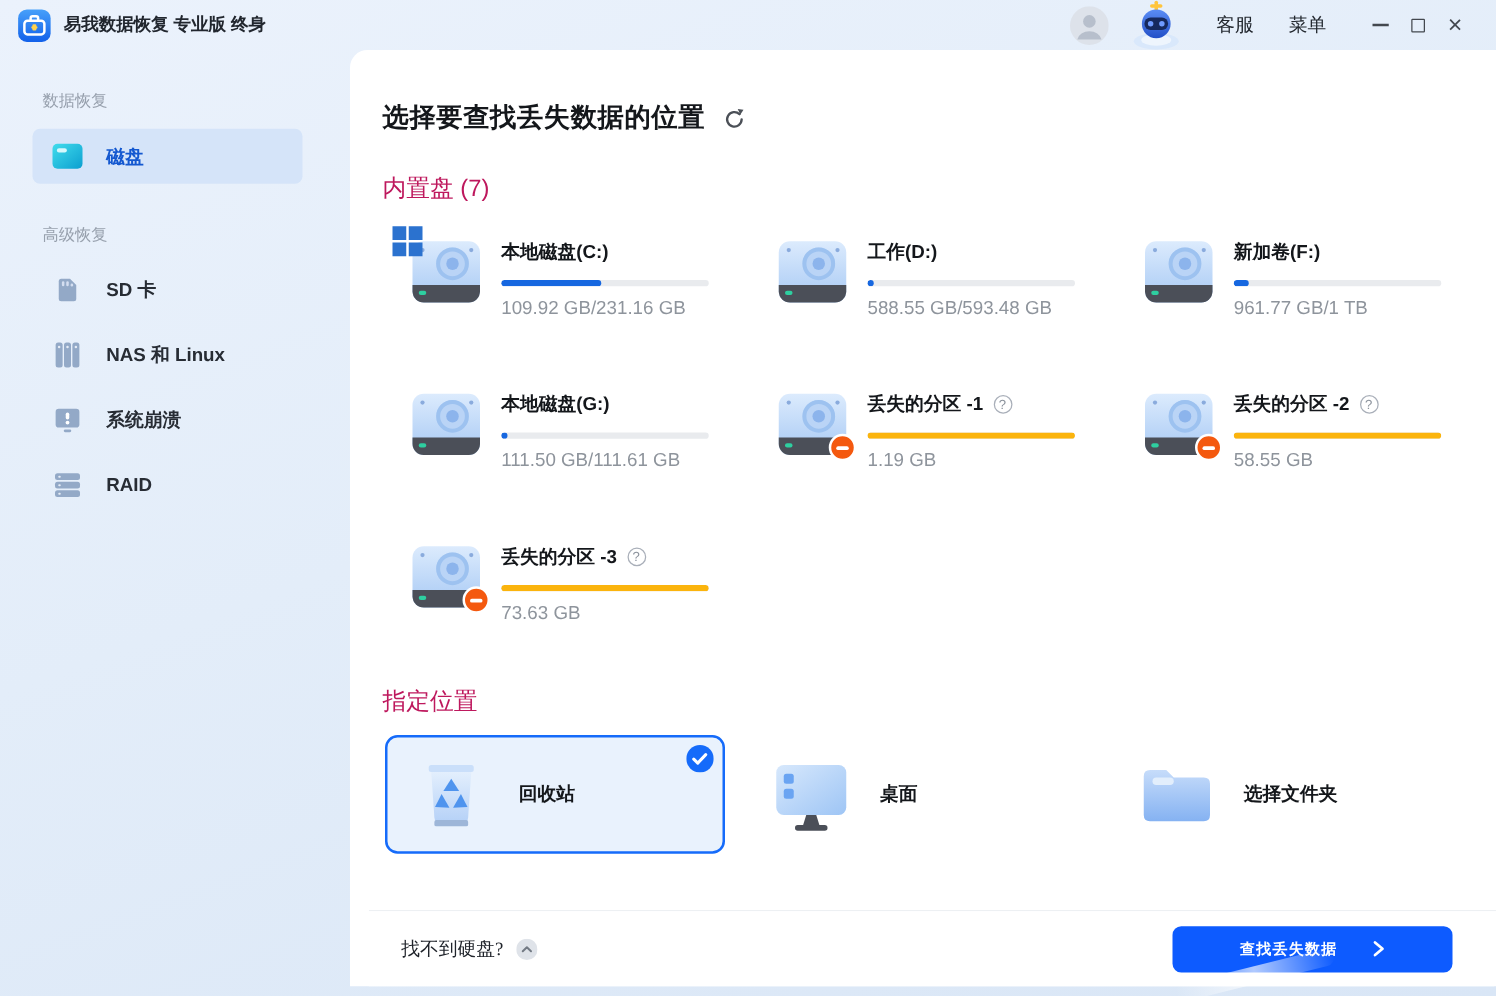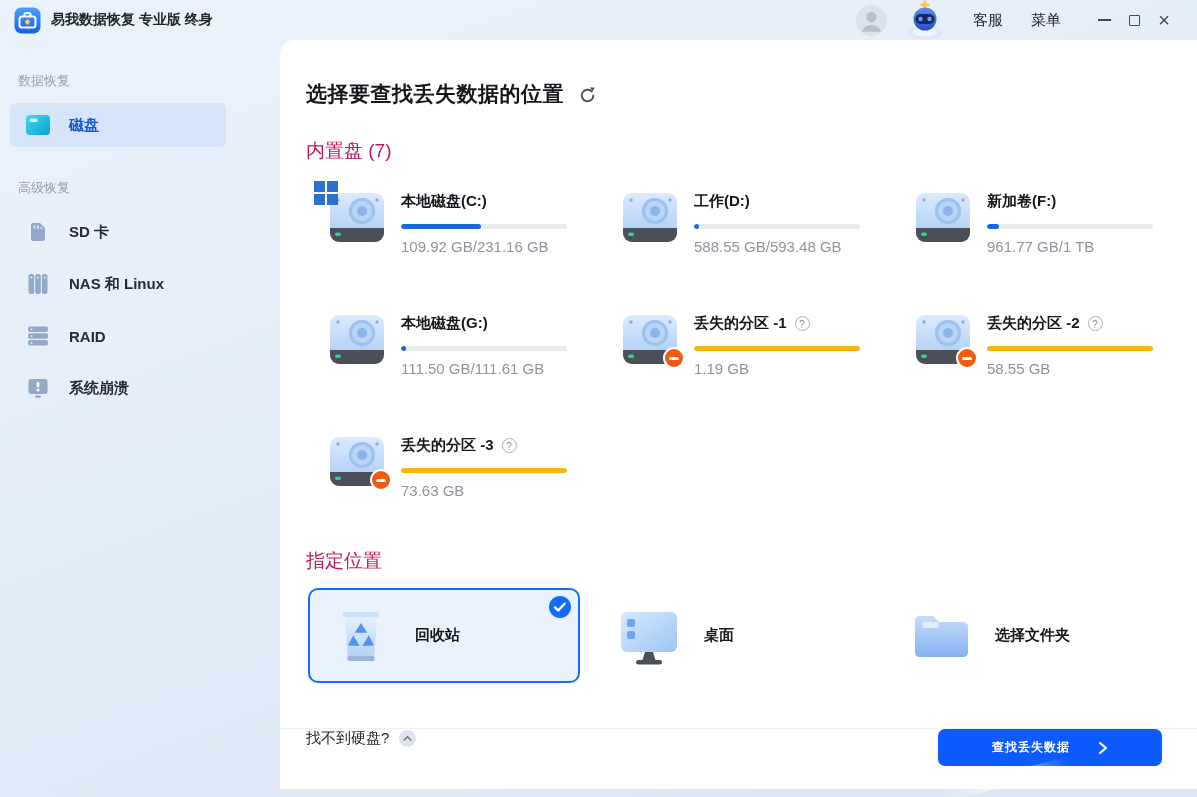--- a/index.html
+++ b/index.html
@@ -19,21 +19,21 @@
   .avatar { width:31px; height:31px; display:flex; margin-right:16px; }
   .robot { width:44px; height:40px; display:flex; margin-right:26px; }
   .tb-link { font-size:15px; color:#23282f; margin-right:28px; cursor:default; }
   .wc { width:30px; height:28px; display:flex; align-items:center; justify-content:center; color:#43484f; }
   .wc.min i { width:13px; height:2px; background:#43484f; display:block; }
   .wc.max i { width:11px; height:11px; border:1.6px solid #43484f; border-radius:1px; display:block; }
   .wc.close { font-size:20px; line-height:1; margin-right:2px; }
   .wc.close::before { content:"×"; }
 
   
-  .sidebar { position:absolute; left:0; top:40px; width:236px; bottom:0; }
+  .sidebar { position:absolute; left:16px; top:40px; width:236px; bottom:0; }
   .sb-label { margin:32px 0 13px 18px; font-size:13px; color:#97a0ad; }
   .sb-item { display:flex; align-items:center; height:44px; margin:0 10px 8px 10px;
     padding-left:14px; border-radius:6px; gap:17px; font-size:15px; font-weight:700; color:#272c34; cursor:default; }
   .sb-item.selected { background:#d5e4f9; color:#1458d0; }
   .sb-icon { width:28px; display:flex; justify-content:center; }
 
   
   .panel { position:absolute; left:280px; top:40px; right:0; bottom:8px;
     background:#fff; border-top-left-radius:14px; }
   .content { padding:0 30px 0 26px; }
@@ -69,23 +69,23 @@
     padding-left:2px; margin-top:14px; align-items:center; min-height:95px; }
   .loc-card { position:relative; width:272px; height:95px; background:#e9f2fd;
     border:2px solid #156bfa; border-radius:10px; display:flex; align-items:center;
     gap:25px; padding-left:22px; cursor:default; }
   .loc-item { display:flex; align-items:center; gap:24px; padding-left:17px; cursor:default; }
   .loc-icon { display:flex; }
   .loc-label { font-size:15px; font-weight:700; color:#14171b; }
   .check-badge { position:absolute; top:6px; right:7px; width:22px; height:22px; display:flex; }
 
   
-  .footer { position:absolute; left:0; right:0; bottom:0; height:61px;
-    border-top:1px solid #edf0f3; display:flex; align-items:flex-start;
-    padding:0 35px 0 26px; background:#fff; border-bottom-right-radius:2px; }
+  .footer { position:absolute; left:15px; right:0; bottom:0; height:61px;
+    border-top:1px solid #edf0f3; display:flex; align-items:center;
+    padding:0 35px 0 26px; background:#fff; border-bottom-right-radius:2px;font-family:Liberation Serif, serif; }
   .find-disk { display:flex; align-items:center; gap:10px; font-size:15px; color:#20242b; }
   .chev { display:flex; }
   .scan-btn { margin-left:auto; width:224px; height:37px; background:#0d5bff; border:none;
     border-radius:7px; color:#fff; font-size:12px; font-weight:700; letter-spacing:1px;
     display:flex; align-items:center; justify-content:center; gap:28px;
     font-family:inherit; cursor:pointer; }
   .streak { position:absolute; right:128px; bottom:2px; width:130px; height:14px;
     background:linear-gradient(90deg,rgba(255,255,255,0),rgba(255,255,255,.9),rgba(255,255,255,0));
     transform:rotate(-14deg); border-radius:8px; pointer-events:none; opacity:.75; }
 </style>
@@ -192,44 +192,44 @@
               <rect x="11" y="4.5" width="2" height="2" rx="1"></rect>
               <rect x="17.7" y="4.5" width="2" height="2" rx="1"></rect>
             </g>
           </svg>
         </span>
         <span class="sb-text">NAS 和 Linux</span>
       </div>
       <div class="sb-item">
         <span class="sb-icon">
           <svg width="24" height="24" viewBox="0 0 24 24">
+            <rect x="2.5" y="3" width="19" height="15" rx="2.5" fill="#93a9c7"></rect>
+            <rect x="10.6" y="6" width="2.8" height="5.5" rx="1.4" fill="#fff"></rect>
+            <circle cx="12" cy="14" r="1.5" fill="#fff"></circle>
+            <rect x="9" y="19.5" width="6" height="2.2" rx="1.1" fill="#93a9c7"></rect>
+          </svg>
+        </span>
+        <span class="sb-text">系统崩溃</span>
+      </div>
+      <div class="sb-item">
+        <span class="sb-icon">
+          <svg width="24" height="24" viewBox="0 0 24 24">
             <g fill="#93a9c7">
               <rect x="2" y="2.5" width="20" height="5.4" rx="2"></rect>
               <rect x="2" y="9.3" width="20" height="5.4" rx="2"></rect>
               <rect x="2" y="16.1" width="20" height="5.4" rx="2"></rect>
             </g>
             <g fill="#e6ecf6">
               <rect x="4.6" y="4.5" width="2" height="1.6" rx="0.8"></rect>
               <rect x="4.6" y="11.3" width="2" height="1.6" rx="0.8"></rect>
               <rect x="4.6" y="18.1" width="2" height="1.6" rx="0.8"></rect>
             </g>
           </svg>
         </span>
         <span class="sb-text">RAID</span>
-      </div>
-      <div class="sb-item">
-        <span class="sb-icon">
-          <svg width="24" height="24" viewBox="0 0 24 24">
-            <rect x="2.5" y="3" width="19" height="15" rx="2.5" fill="#93a9c7"></rect>
-            <rect x="10.6" y="6" width="2.8" height="5.5" rx="1.4" fill="#fff"></rect>
-            <circle cx="12" cy="14" r="1.5" fill="#fff"></circle>
-            <rect x="9" y="19.5" width="6" height="2.2" rx="1.1" fill="#93a9c7"></rect>
-          </svg>
-        </span>
-        <span class="sb-text">系统崩溃</span>
       </div>
     </div>
 </aside>
 
 <main class="panel">
   <div class="content">
     <div class="page-title-row">
       <h1 class="page-title">选择要查找丢失数据的位置</h1>
       <span class="refresh">
           <svg width="19" height="19" viewBox="0 0 19 19">

